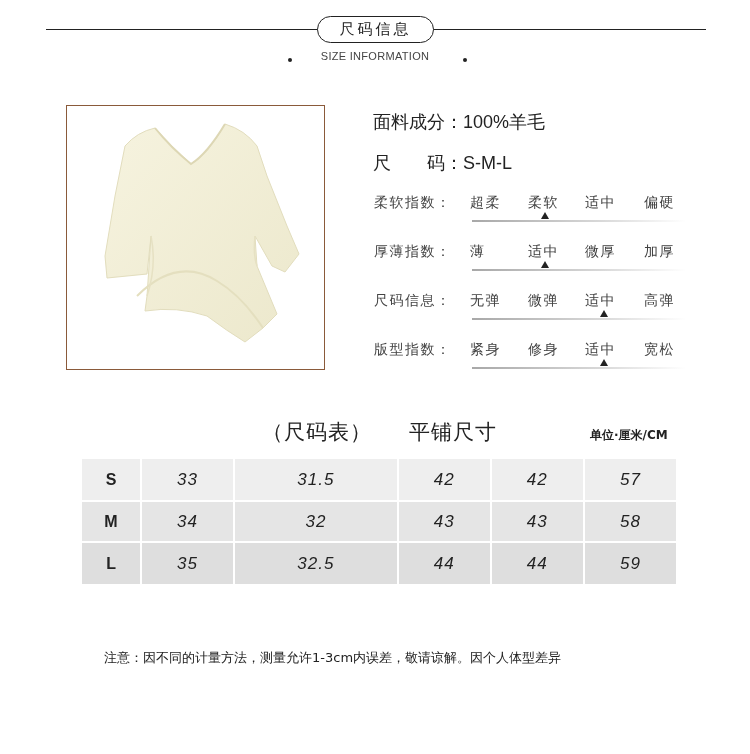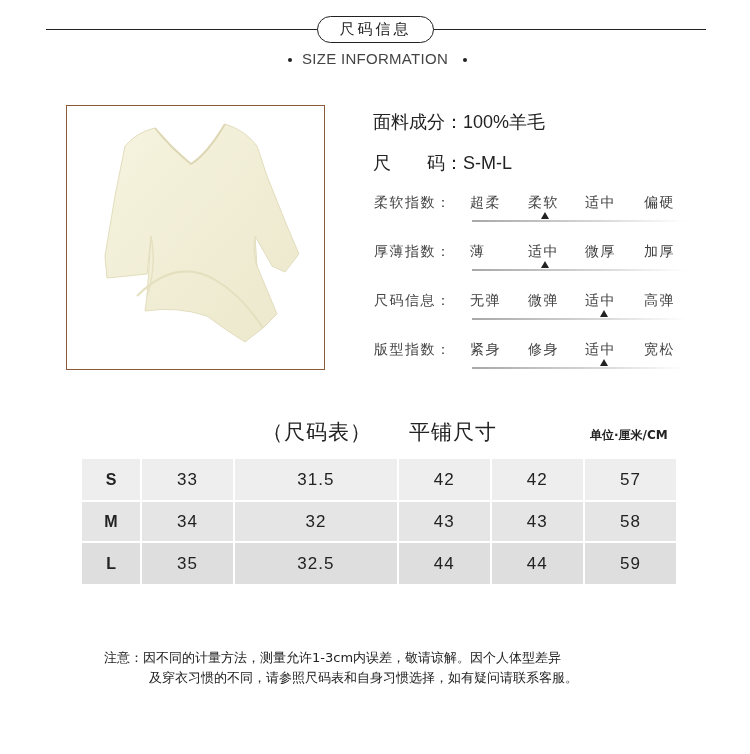--- a/index.html
+++ b/index.html
@@ -2,21 +2,21 @@
 <html><head>
   <meta charset="utf-8">
   <style>
     * { box-sizing: border-box; margin: 0; padding: 0; }
     body { width: 750px; height: 754px; background: #ffffff; font-family: "DejaVu Sans", "Liberation Sans", sans-serif; color: #222; position: relative; overflow: hidden; }
 
     .header-line { position: absolute; top: 29px; height: 1px; background: #222; }
     .header-line.left { left: 46px; width: 272px; }
     .header-line.right { left: 433px; width: 273px; }
     .header-pill { position: absolute; left: 317px; top: 16px; width: 117px; height: 27px; border: 1px solid #222; border-radius: 14px; text-align: center; font-size: 15px; line-height: 25px; letter-spacing: 3px; background: #fff; }
-    .header-sub { position: absolute; left: 0; width: 750px; top: 50px; text-align: center; font-size: 15px; color: #444; letter-spacing: 0.3px; font-family: "Liberation Sans", sans-serif; }
+    .header-sub { position: absolute; left: 0; width: 750px; top: 50px; text-align: center; font-size: 11px; color: #444; letter-spacing: 0.3px; font-family: "Liberation Sans", sans-serif; }
     .dot { position: absolute; top: 58px; width: 4px; height: 4px; border-radius: 50%; background: #222; }
 
     .photo-frame { position: absolute; left: 66px; top: 105px; width: 259px; height: 265px; border: 1px solid #8a5a3a; background: #fff; overflow: hidden; }
 
     .spec { position: absolute; left: 373px; font-size: 18px; color: #222; }
     .spec .label { display: inline-block; }
     .spec .val { display: inline-block; font-family: "Liberation Sans", sans-serif; }
 
     .index-row { position: absolute; left: 374px; width: 320px; height: 40px; text-align: center; }
     .index-row .label { position: absolute; left: 0; top: 0; font-size: 14px; color: #444; letter-spacing: 1.5px; }
@@ -27,21 +27,21 @@
     .table-title { position: absolute; left: 262px; top: 418px; font-size: 21px; color: #222; letter-spacing: 1px; }
     .table-title .t2 { margin-left: 37px; }
     .unit { position: absolute; left: 590px; top: 427px; font-size: 12px; color: #222; font-weight: bold; }
 
     .size-table { position: absolute; left: 82px; top: 457px; width: 598px; border-collapse: separate; border-spacing: 2px; margin-left: -2px; }
     .size-table td { text-align: center; font-size: 16px; color: #222; }
     .size-table tr.head td { background: #f4f4f4; height: 40px; font-weight: bold; letter-spacing: 3px; }
     .size-table tr.r0 td { background: #eeeeee; height: 41px; }
     .size-table tr.r1 td { background: #e5e5e5; height: 39px; }
     .size-table tr.r2 td { background: #dedede; height: 41px; }
-    .size-table td.num { font-family: "Liberation Sans", sans-serif; font-size: 17px; letter-spacing: 1px; }
+    .size-table td.num { font-family: "Liberation Sans", sans-serif; font-size: 17px; letter-spacing: 1px; font-style: italic; }
     .size-table td.sz { font-weight: bold; font-family: "Liberation Sans", sans-serif; }
 
     .note { position: absolute; left: 104px; top: 648px; font-size: 13px; color: #222; line-height: 20px; width: 580px; }
     .note .l2 { padding-left: 45px; display: block; }
   </style>
 </head>
 <body>
 
 <div class="header-line left"></div>
 <div class="header-line right"></div>
@@ -142,14 +142,13 @@
     <td class="num">32.5</td>
     <td class="num">44</td>
     <td class="num">44</td>
     <td class="num">59</td>
   </tr>
 </tbody>
   </table>
 
 <div class="note">
   <span>注意：因不同的计量方法，测量允许1-3cm内误差，敬请谅解。因个人体型差异</span>
-  <span class="l2">及穿衣习惯的不同，请参照尺码表和自身习惯选择，如有疑问请联系客服。</span>
 </div>
 
 </body></html>

